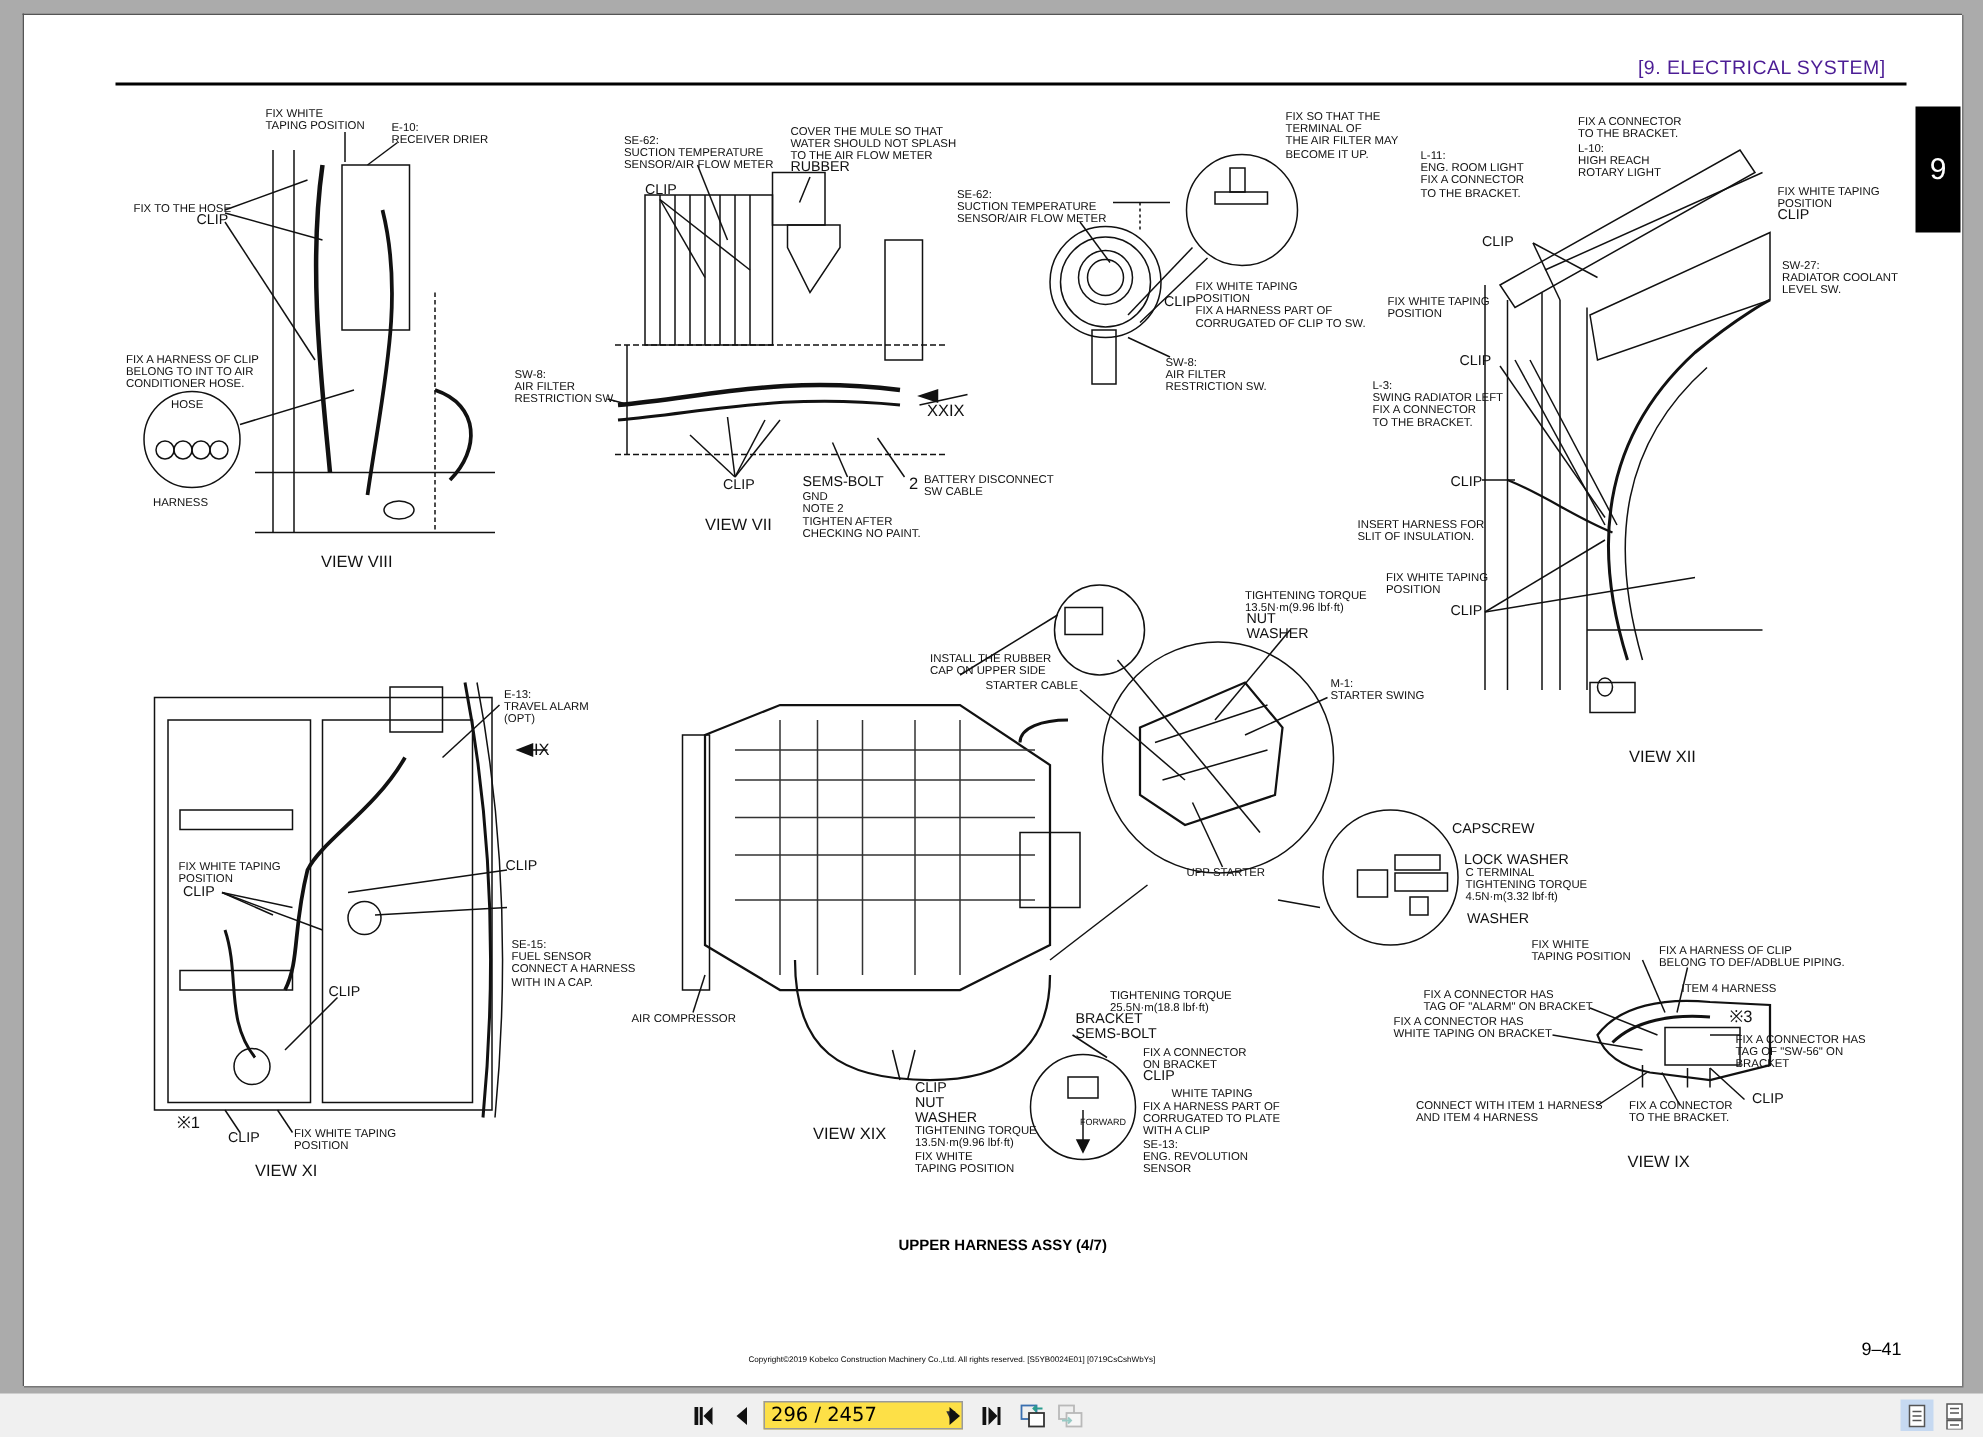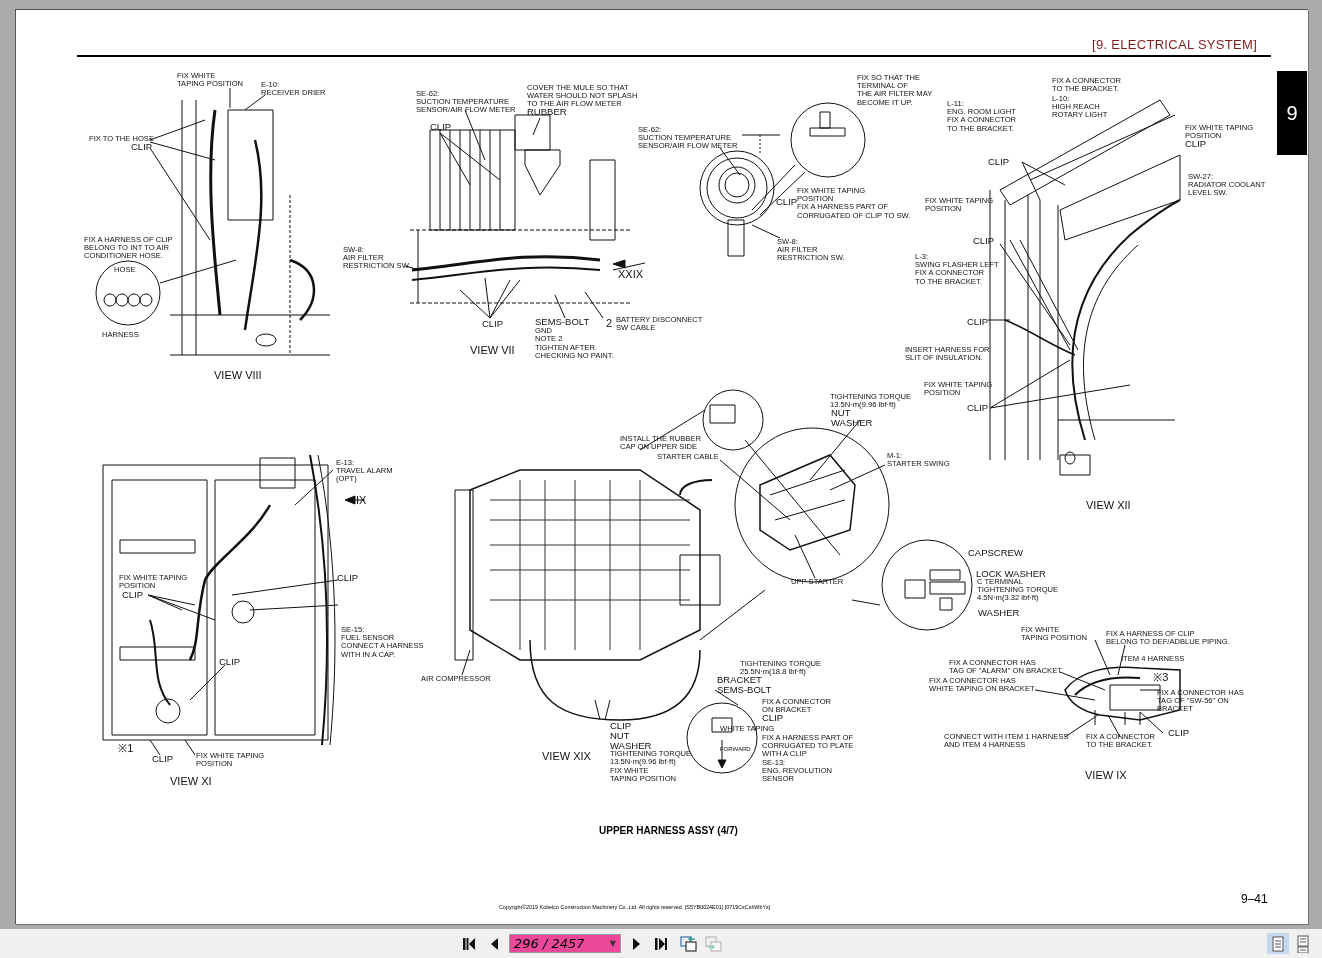--- a/index.html
+++ b/index.html
@@ -1,31 +1,31 @@
 <!DOCTYPE html>
 <html><head>
 <meta charset="utf-8">
 <style>
   html,body{margin:0;padding:0;}
   body{width:1322px;height:958px;background:#ababab;position:relative;overflow:hidden;font-family:"Liberation Sans",sans-serif;}
   .page{position:absolute;left:15px;top:9px;width:1292px;height:914px;background:#fff;border-top:1px solid #555;border-left:1px solid #555;box-shadow:1px 1px 0 #777;}
   .topline{position:absolute;left:77px;top:55px;width:1194px;height:2px;background:#000;}
-  .header-title{position:absolute;left:1092px;top:37px;font-size:13px;letter-spacing:.3px;color:#7f1d1d;}
+  .header-title{position:absolute;left:1092px;top:37px;font-size:13px;letter-spacing:.3px;color:#4c1d95;}
   .tab9{position:absolute;left:1277px;top:71px;width:30px;height:84px;background:#000;color:#fff;font-size:20px;display:flex;align-items:center;justify-content:center;}
   .lbl{position:absolute;font-size:7.6px;line-height:8.2px;color:#111;white-space:pre;text-transform:none;}
   .lbl.big{font-size:9.5px;line-height:10px;}
   .view{position:absolute;font-size:11px;color:#111;white-space:pre;}
   .figtitle{position:absolute;left:599px;top:825px;font-size:10px;font-weight:bold;color:#000;}
   .copyright{position:absolute;left:499px;top:904px;font-size:5.4px;color:#000;white-space:pre;}
   .pagenum{position:absolute;left:1241px;top:892px;font-size:12px;color:#000;}
   svg.draw{position:absolute;left:0;top:0;width:1322px;height:958px;pointer-events:none;}
   svg.draw *{vector-effect:non-scaling-stroke;}
   .toolbar{position:absolute;left:0;top:929px;width:1322px;height:29px;background:#f0f0f0;}
   .tbtn{position:absolute;top:4px;width:20px;height:22px;display:flex;align-items:center;justify-content:center;cursor:pointer;}
-  .pagebox{position:absolute;left:509px;top:5px;width:112px;height:19px;background:#ec4899;border:1px solid #9a9a9a;box-sizing:border-box;font-size:13px;font-family:"DejaVu Sans",sans-serif;padding-left:4px;line-height:17px;color:#000;font-style:italic;}
+  .pagebox{position:absolute;left:509px;top:5px;width:133px;height:19px;background:#fde047;border:1px solid #9a9a9a;box-sizing:border-box;font-size:13px;font-family:"DejaVu Sans",sans-serif;padding-left:4px;line-height:17px;color:#000;}
   .pagebox .dd{position:absolute;right:4px;top:0;font-size:8px;color:#333;}
   .viewbtn{position:absolute;top:4px;width:22px;height:21px;display:flex;align-items:center;justify-content:center;}
   .viewbtn.active{background:#c6d9f1;}
 </style>
 </head>
 <body>
 
 <div class="page"></div>
 <div class="topline"></div>
 <div class="header-title">[9.   ELECTRICAL SYSTEM]</div>
@@ -276,21 +276,21 @@
 POSITION</div>
 <div class="lbl big" style="left:1185px;top:139px">CLIP</div>
 <div class="lbl" style="left:1188px;top:173px">SW-27:
 RADIATOR COOLANT
 LEVEL SW.</div>
 <div class="lbl big" style="left:988px;top:157px">CLIP</div>
 <div class="lbl" style="left:925px;top:197px">FIX WHITE TAPING
 POSITION</div>
 <div class="lbl big" style="left:973px;top:236px">CLIP</div>
 <div class="lbl" style="left:915px;top:253px">L-3:
-SWING FLASHER LEFT
+SWING RADIATOR LEFT
 FIX A CONNECTOR
 TO THE BRACKET.</div>
 <div class="lbl big" style="left:967px;top:317px">CLIP</div>
 <div class="lbl" style="left:905px;top:346px">INSERT HARNESS FOR
 SLIT OF INSULATION.</div>
 <div class="lbl" style="left:924px;top:381px">FIX WHITE TAPING
 POSITION</div>
 <div class="lbl big" style="left:967px;top:403px">CLIP</div>
 <div class="view" style="left:1086px;top:499px">VIEW XII</div>
 
@@ -337,21 +337,21 @@
 <div class="lbl big" style="left:610px;top:721px">CLIP
 NUT
 WASHER</div>
 <div class="lbl" style="left:610px;top:750px">TIGHTENING TORQUE
 13.5N·m(9.96 lbf·ft)</div>
 <div class="lbl" style="left:610px;top:767px">FIX WHITE
 TAPING POSITION</div>
 <div class="lbl" style="left:762px;top:698px">FIX A CONNECTOR
 ON BRACKET</div>
 <div class="lbl big" style="left:762px;top:713px">CLIP</div>
-<div class="lbl" style="left:720px;top:725px">WHITE TAPING</div>
+<div class="lbl" style="left:781px;top:725px">WHITE TAPING</div>
 <div class="lbl" style="left:762px;top:734px">FIX A HARNESS PART OF
 CORRUGATED TO PLATE
 WITH A CLIP</div>
 <div class="lbl" style="left:762px;top:759px">SE-13:
 ENG. REVOLUTION
 SENSOR</div>
 <div class="lbl" style="left:720px;top:745px;font-size:6px">FORWARD</div>
 <div class="view" style="left:542px;top:750px">VIEW XIX</div>
 
 <div class="lbl" style="left:1021px;top:626px">FIX WHITE

